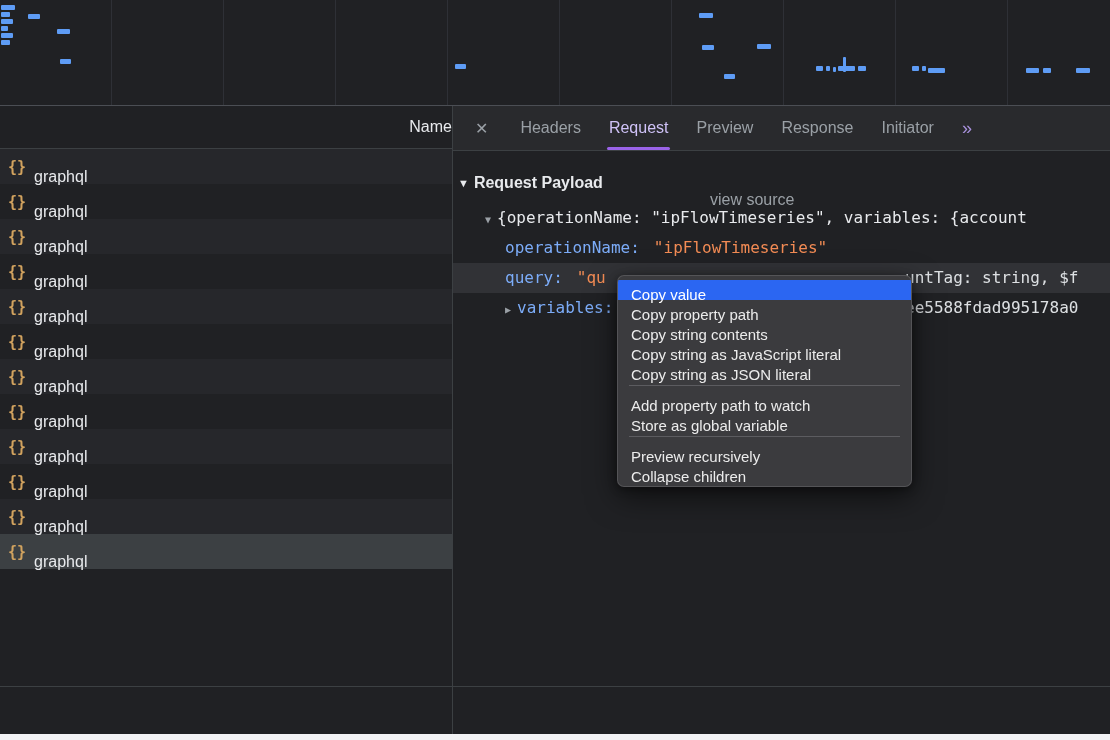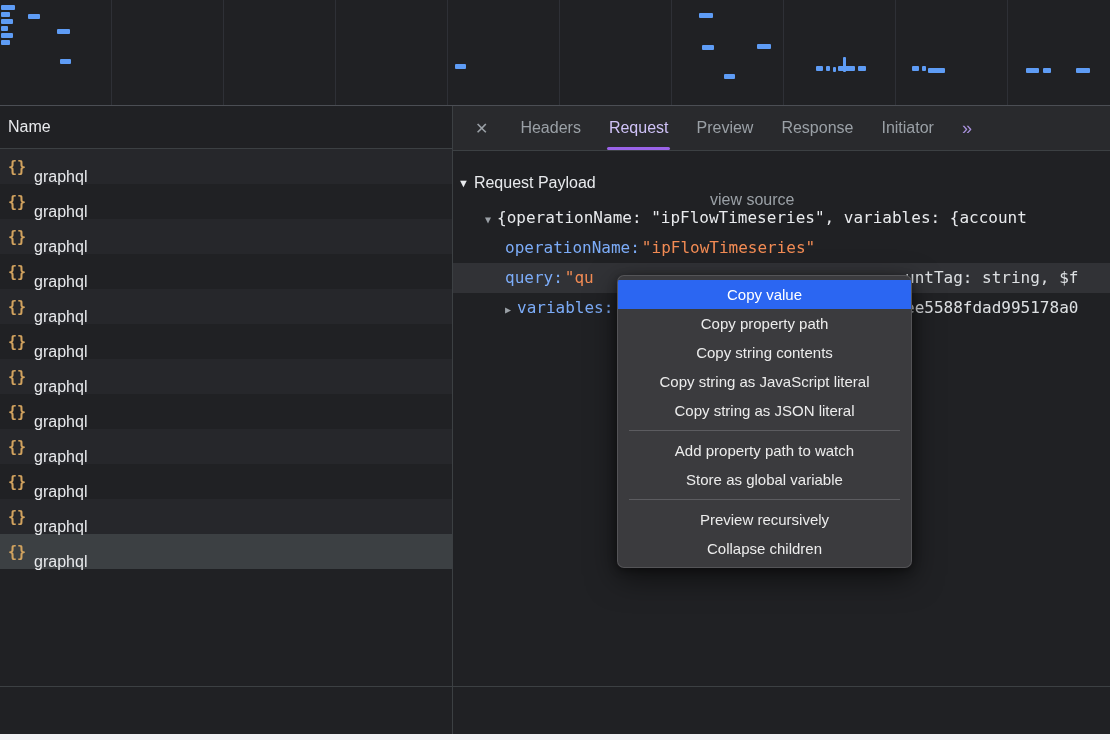--- a/index.html
+++ b/index.html
@@ -7,21 +7,21 @@
          font-family:"Liberation Sans",sans-serif;color:var(--text,#e8eaed);overflow:hidden;}
 
   
   .timeline{position:absolute;left:0;top:0;width:1110px;height:105px;
             border-bottom:1px solid #4b4e54;
             background-image:repeating-linear-gradient(90deg,transparent 0 111px,#2e3036 111px 112px);}
   .tl-bar{position:absolute;background:var(--bar-blue,#5e9cf5);border-radius:1px;}
 
   
   .left-panel{position:absolute;left:0;top:106px;width:452px;height:580px;
-              border-right:1px solid var(--border,#3c4043);overflow:hidden;}
+              border-right:1px solid var(--border,#3c4043);overflow:hidden;text-align:right;}
   .col-header{height:42px;line-height:42px;padding-left:8px;font-size:16px;
               color:var(--text,#e8eaed);border-bottom:1px solid var(--border,#3c4043);}
   .net-row{height:35px;display:flex;align-items:center;padding-left:8px;font-size:16px;}
   .net-row.alt{background:var(--row-alt,#26272b);}
   .net-row.selected{background:var(--row-selected,#3c4043);}
   .req-icon{font-family:"DejaVu Sans Mono",monospace;color:var(--icon-amber,#d2a35f);
             margin-right:8px;font-size:15px;font-weight:bold;}
   .req-label{color:var(--text,#e8eaed);margin-top:20px;}
 
   
@@ -33,38 +33,38 @@
   .tab{padding:0 14px;font-size:16px;color:var(--text-dim,#9aa0a6);height:44px;line-height:44px;position:relative;}
   .tab.active{color:var(--accent-tab,#cfc2f7);}
   .tab.active::after{content:"";position:absolute;left:12px;right:12px;bottom:0;height:3px;
                      background:var(--tab-underline,#9a63e8);border-radius:2px;}
   .overflow{color:#a891dd;font-size:18px;margin-left:14px;}
 
   .payload{position:relative;padding-top:12px;font-size:16px;}
   .trow{height:40px;display:flex;align-items:center;padding-left:5px;position:relative;}
   .tri{font-size:11px;margin-right:5px;color:var(--text,#e8eaed);}
   .tri.dim{color:var(--text-dim,#9aa0a6);}
-  .ptitle{font-weight:normal;}
+  .ptitle{font-weight:bold;}
   .view-source{position:absolute;left:257px;color:var(--text-dim,#9aa0a6);margin-top:34px;}
   .tree{height:30px;line-height:30px;font-family:"DejaVu Sans Mono",monospace;font-size:16px;
         white-space:nowrap;position:relative;}
   .tree .tri{font-size:10px;margin-right:6px;}
   .tree.root{padding-left:32px;}
   .tree.child{padding-left:52px;}
-  .key{color:var(--key-blue,#7cacf8);margin-right:2px;}
+  .key{color:var(--key-blue,#7cacf8);margin-right:14px;}
   .str{color:var(--string-orange,#f28b54);}
   .frag{position:absolute;left:452px;color:#dde0e3;}
   .tree.selected{background:var(--tree-selected,#313236);}
 
   
   .context-menu{position:absolute;left:617px;top:275px;width:293px;
                 background:var(--menu-bg,#3b3b3e);border:1px solid rgba(255,255,255,.13);
                 border-radius:7px;box-shadow:0 10px 30px rgba(0,0,0,.55),0 2px 8px rgba(0,0,0,.4);
                 padding:4px 0;z-index:10;overflow:hidden;}
-  .menu-item{height:29px;line-height:29px;padding:0 13px;font-size:15px;color:#ececec;white-space:nowrap;text-align:center;}
+  .menu-item{height:20px;line-height:29px;padding:0 13px;font-size:15px;color:#ececec;white-space:nowrap;}
   .menu-item.highlighted{background:var(--menu-highlight,#2b66f2);color:#ffffff;}
   .menu-sep{height:1px;background:#5c5c60;margin:5px 11px;}
 
   
   .footer{position:absolute;left:0;top:686px;width:1110px;height:48px;
           border-top:1px solid var(--border,#3c4043);background:var(--bg,#202124);}
   .footer-divider{position:absolute;left:452px;top:686px;width:1px;height:48px;background:var(--border,#3c4043);}
   .bottom-strip{position:absolute;left:0;bottom:0;width:1110px;height:6px;background:#f2f3f5;}
 </style>
 </head>

